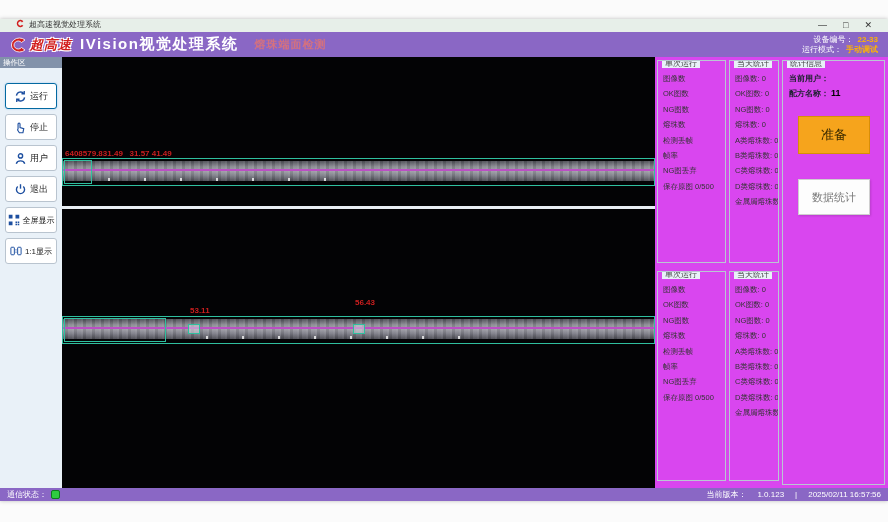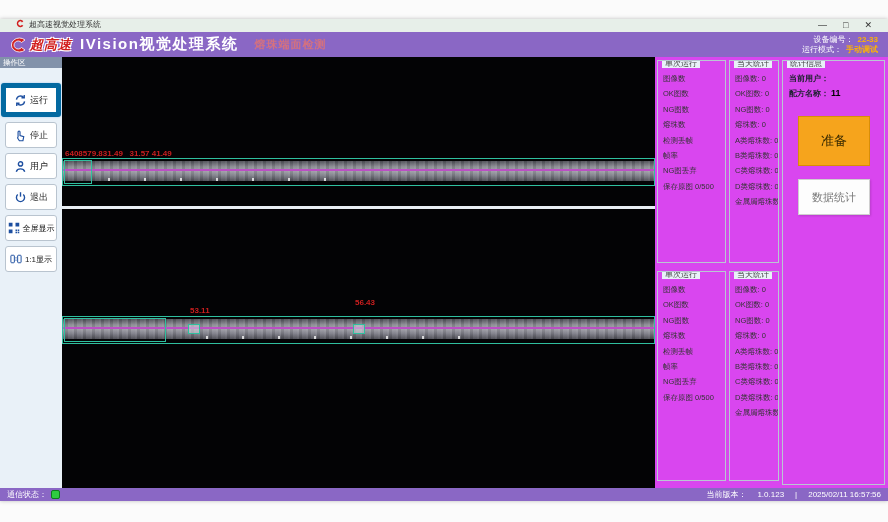--- a/index.html
+++ b/index.html
@@ -24,21 +24,21 @@
   .devinfo .lbl{color:#fff;}
   .devinfo .val{color:#ffb400;margin-left:4px;font-weight:bold;}
   
   .content{display:flex;height:431px;background:#d946ef;}
   
   .sidebar{width:62px;display:flex;flex-direction:column;background:#e9f1f8;}
   .side-cap{height:11px;background:#8292aa;color:#fff;font-size:7.5px;line-height:11px;padding-left:3px;}
   .side-btns{display:flex;flex-direction:column;align-items:center;padding-top:15px;gap:5px;}
   .sbtn{width:50px;height:24px;background:#fff;border:1px solid #b9c4cf;border-radius:3px;
     display:flex;align-items:center;justify-content:center;gap:3px;cursor:pointer;}
-  .sbtn.selected{border:5px solid #0369a1;box-shadow:0 0 2px #9cc6ea;}
+  .sbtn.selected{border:1px solid #0369a1;box-shadow:0 0 2px #9cc6ea;}
   .sbtn svg{flex:0 0 auto;}
   .sbtn .sb-label{font-size:9px;color:#222;white-space:nowrap;}
   .sbtn.small .sb-label{font-size:8px;}
   
   .cams{width:593px;display:flex;flex-direction:column;}
   .cam{position:relative;background:#030305;overflow:hidden;}
   .cam.top{height:149px;}
   .cam-sep{height:3px;background:#e8eef4;}
   .cam.bottom{flex:1;}
   .roi{position:absolute;left:0;right:0;border:1px solid #2fbf9f;}
@@ -62,21 +62,21 @@
   .gb-run{width:69px;height:100%;}
   .gb-today{width:50px;height:100%;}
   .rows{padding:10px 0 0 5px;}
   .stat-row{font-size:7.5px;color:#333;line-height:15.4px;white-space:nowrap;}
   
   .info-col{width:108px;padding:3px 3px 0 2px;box-sizing:border-box;}
   .info-box{height:425px;}
   .info-rows{padding:10px 0 0 6px;}
   .info-row{font-size:8px;color:#223;font-weight:bold;line-height:14px;white-space:nowrap;}
   .info-row .ival{font-weight:bold;color:#000;font-size:9px;margin-left:2px;}
-  .btn-prepare{position:absolute;left:15px;top:55px;width:72px;height:50px;background:#f6a41c;
+  .btn-prepare{position:absolute;left:15px;top:55px;width:72px;height:38px;background:#f6a41c;
     border:1px solid #d88e07;font-size:13px;color:#3a2a00;cursor:pointer;
     font-family:"Liberation Sans","DejaVu Sans",sans-serif;}
   .btn-datastats{position:absolute;left:15px;top:118px;width:72px;height:36px;background:#fdfdfd;
     border:1px solid #cfcfcf;box-shadow:1px 1px 2px rgba(0,0,0,.15);font-size:11px;color:#777;cursor:pointer;
     font-family:"Liberation Sans","DejaVu Sans",sans-serif;}
   
   .statusbar{height:13px;background:#8a67c5;display:flex;align-items:center;padding:0 7px;font-size:8px;color:#fff;}
   .comm-ind{width:7px;height:7px;background:#2ecc40;border:1px solid #0f7a1f;border-radius:2px;margin-left:4px;display:inline-block;}
   .sb-right{margin-left:auto;display:flex;align-items:center;gap:11px;}
 </style>

